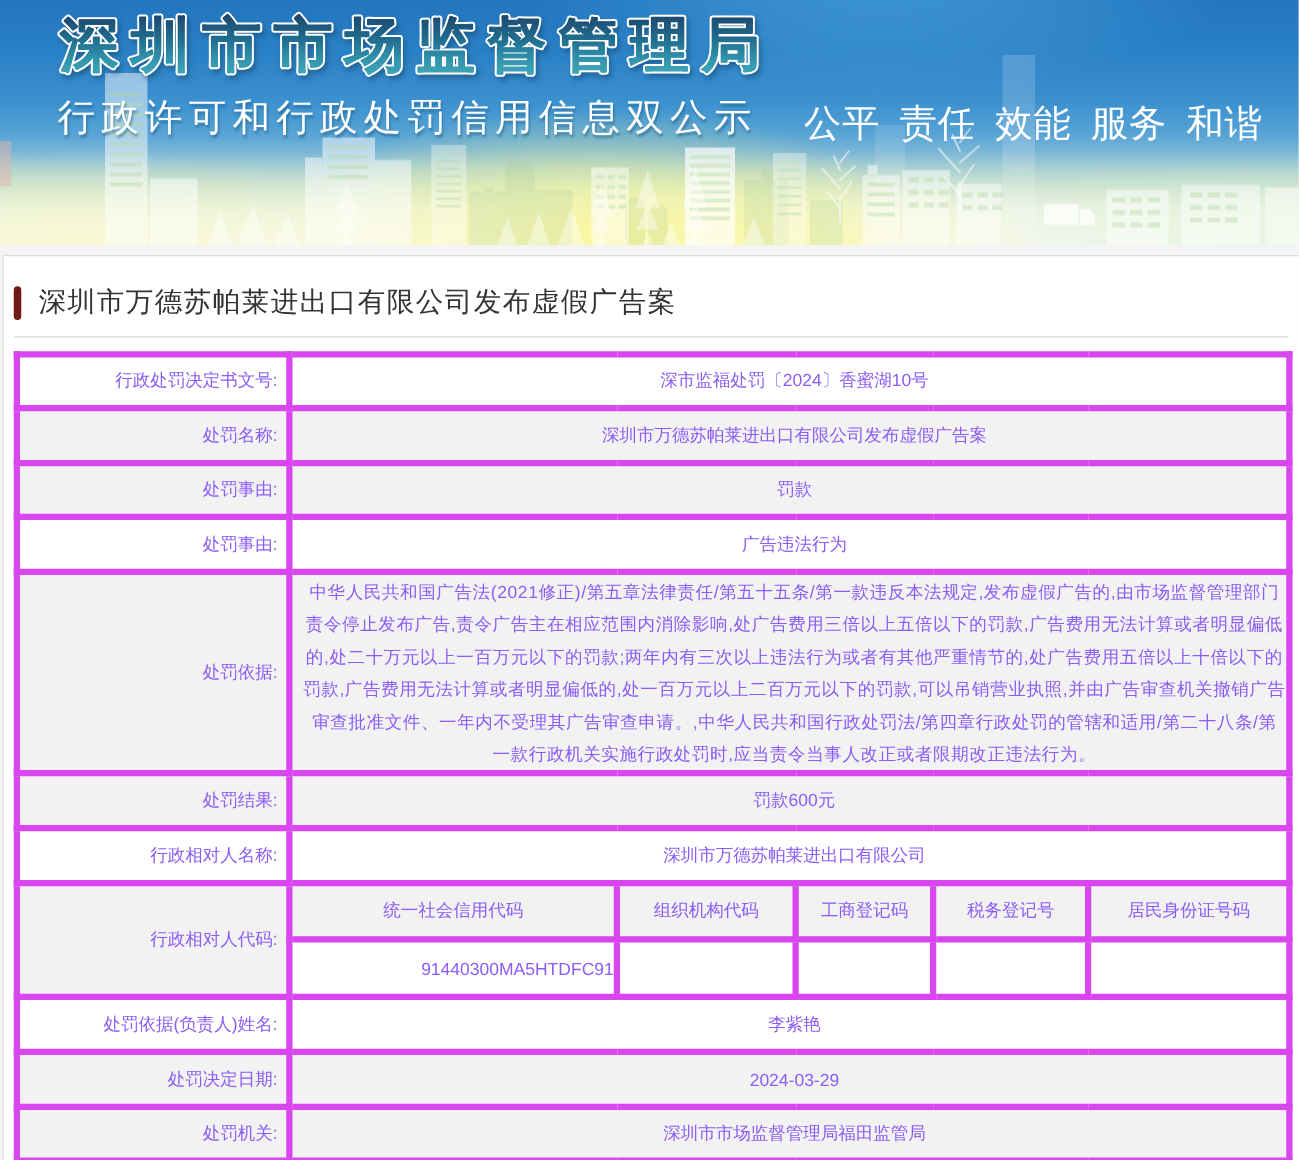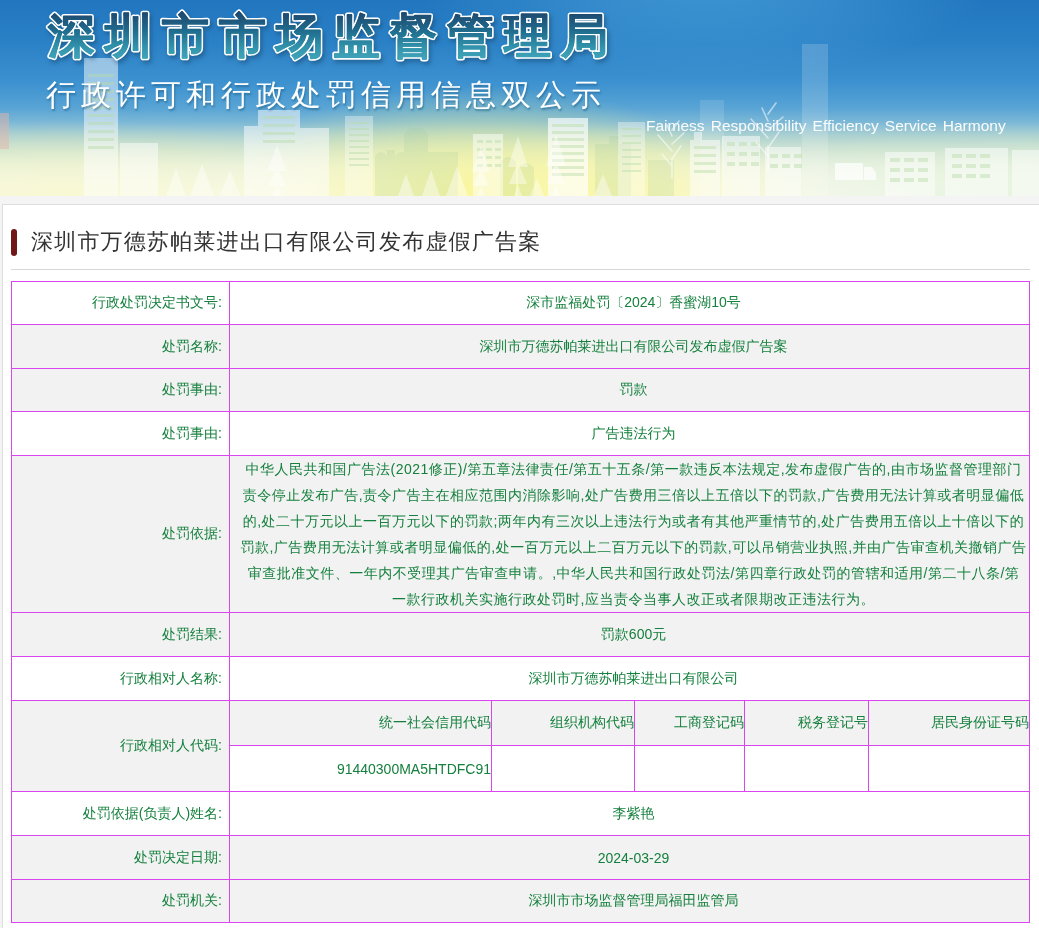--- a/index.html
+++ b/index.html
@@ -17,27 +17,27 @@
 .banner svg{position:absolute;left:0;top:0}
 .sub{position:absolute;left:46px;top:79px;font-size:30px;font-weight:normal;color:#fff;letter-spacing:5px;line-height:32px;text-shadow:1px 2px 2px rgba(25,90,130,.55)}
 .slogan{position:absolute;left:643px;top:84px;font-size:30px;color:#fff;letter-spacing:0.5px;line-height:32px;white-space:nowrap}
 .sloganen{position:absolute;left:646px;top:117px;font-size:15.5px;color:#fbfdfd;letter-spacing:0px;word-spacing:0.5px;white-space:nowrap}
 .box{position:absolute;left:2px;top:204px;width:1060px;height:723px;background:#fff;border:1px solid #ddd;border-right:none}
 .h1row{position:absolute;left:8px;top:23px;height:30px}
 .redbar{position:absolute;left:0;top:1px;width:6px;height:27px;background:#701718;border-radius:3px}
 .h1{position:absolute;left:20px;top:-11px;font-size:22px;color:#333;white-space:nowrap;letter-spacing:1.2px;line-height:50px}
 .hr{position:absolute;left:8px;top:64px;width:1019px;height:1px;background:#d8d8d8}
 table.main{border-collapse:collapse;table-layout:fixed;position:absolute;left:8px;top:76px;width:1018px}
-table.main td{border:1px solid #d946ef;font-size:14px;color:#15803d;padding:0;vertical-align:middle}
+table.main td{border:5px solid #d946ef;font-size:14px;color:#8b5cf6;padding:0;vertical-align:middle}
 table.main td.l{text-align:right;padding-right:7px}
 table.main td.v{text-align:center;padding-left:8px}
 tr.g td{background:#f2f2f2}
 tr.w td{background:#fff}
 td.cw{background:#fff !important;text-align:right}
-td.cg{background:#f2f2f2;text-align:right}
+td.cg{background:#f2f2f2;text-align:center}
 table.main td.dep{line-height:26px;padding:0 0 0 8px;text-align:center;letter-spacing:0.5px}
 .dep div{white-space:nowrap}
 </style>
 </head>
 <body>
 <div class="banner">
 <svg width="1039" height="196" viewBox="0 0 1039 196">
 
  <g fill="#9cc69a" opacity="0.18">
   <path d="M375 196 v-40 q6 -8 12 0 v-6 h8 v6 q6 -8 12 0 v40 z"></path>
@@ -195,21 +195,21 @@
    <stop offset="0.75" stop-color="#3396ae"></stop>
    <stop offset="1" stop-color="#44a8bc"></stop>
   </linearGradient>
  </defs>
  <g style="filter:drop-shadow(2px 3px 2px rgba(20,70,110,.5))">
   <text x="4" y="52" font-size="47" font-weight="900" fill="url(#tg)" stroke="#ffffff" stroke-width="4" paint-order="stroke" stroke-linejoin="round" letter-spacing="10">深圳市市场监督管理局</text>
   <text x="4" y="52" font-size="47" font-weight="900" fill="url(#tg)" stroke="url(#tg)" stroke-width="0.8" paint-order="stroke" stroke-linejoin="round" letter-spacing="10">深圳市市场监督管理局</text>
  </g>
 </svg>
 <div class="sub">行政许可和行政处罚信用信息双公示</div>
-<div class="sloganen">Faimess  Responsibility  Efficiency  Service  Harmony</div>
+<div class="slogan">公平 责任 效能 服务 和谐</div>
 </div>
 
 <div class="box">
  <div class="h1row">
   <div class="redbar"></div>
   <div class="h1">深圳市万德苏帕莱进出口有限公司发布虚假广告案</div>
  </div>
  <div class="hr"></div>
  <table class="main">
   <colgroup>

